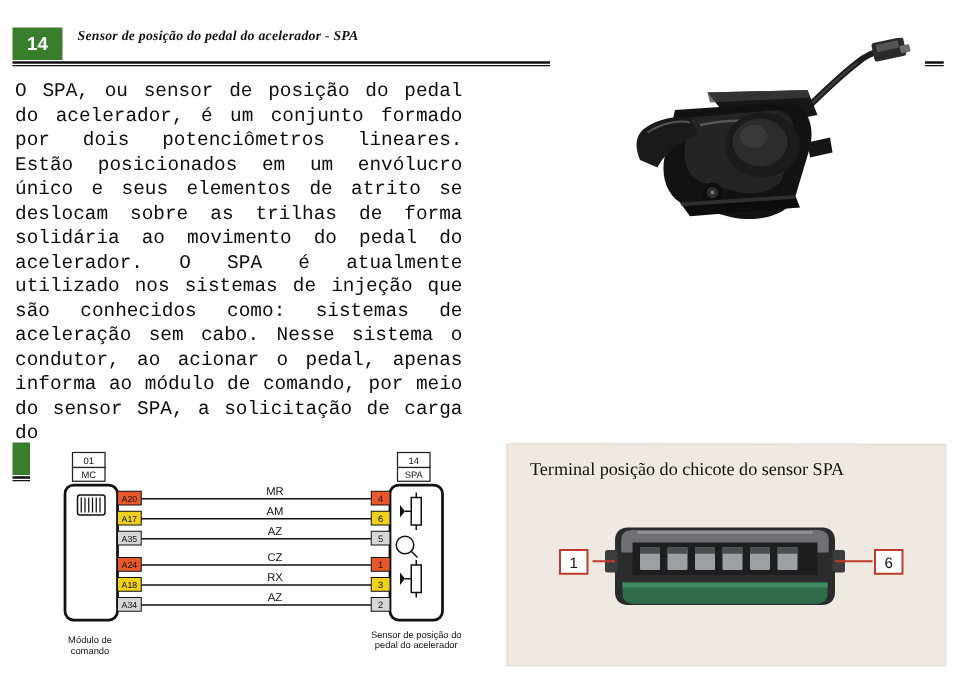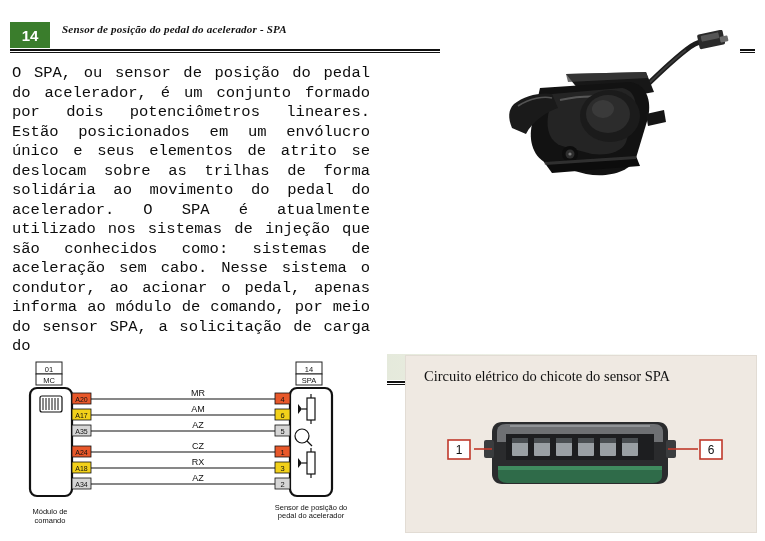--- a/index.html
+++ b/index.html
@@ -70,21 +70,21 @@
   .sec-title{
     position:absolute;left:48px;top:2px;
     font-family:"Liberation Serif", serif;
     font-weight:bold;font-style:italic;font-size:16px;color:#111;
   }
   .sec-rule{position:absolute;left:0;top:27px;width:745px;height:2px;background:#111;}
   .sec-rule2{position:absolute;left:0;top:29.5px;width:745px;height:1px;background:#111;}
 
   
   .diagram{
-    position:absolute;left:2px;top:352px;width:385px;height:180px;
+    position:absolute;left:24px;top:352px;width:385px;height:180px;
     background:#fde047;
   }
   .diagram svg{display:block;}
 
   
   .connpanel{
     position:absolute;left:405px;top:355px;width:350px;height:176px;
     background:#efe9e2;
     border:1px solid #e2dcd4;
   }
@@ -253,21 +253,21 @@
           <text x="280.5" y="102.5">1</text>
         <rect x="273" y="110" width="15" height="11" fill="#f2d11a" stroke="#111" stroke-width=".8"></rect>
           <text x="280.5" y="118.5">3</text>
         <rect x="273" y="126" width="15" height="11" fill="#d6d6d6" stroke="#111" stroke-width=".8"></rect>
           <text x="280.5" y="134.5">2</text>
       </g>
     </svg>
   </div>
 
   <div class="connpanel">
-    <div class="conn-title">Circuito elétrico do chicote do sensor SPA</div>
+    <div class="conn-title">Terminal posição do chicote do sensor SPA</div>
     <svg width="350" height="176" viewBox="0 0 350 176" xmlns="http://www.w3.org/2000/svg" aria-hidden="true">
 
       <g>
 
         <path d="M96 66 L 252 66 C 258 66, 262 70, 262 76 L 262 118 C 262 124, 258 128, 252 128 L 96 128 C 90 128, 86 124, 86 118 L 86 76 C 86 70, 90 66, 96 66 Z" fill="#2a2b2d"></path>
 
         <path d="M100 68 L 248 68 C 254 68, 257 71, 257 76 L 257 86 L 91 86 L 91 76 C 91 71, 94 68, 100 68 Z" fill="#6e7073"></path>
 
         <rect x="100" y="78" width="148" height="26" fill="#1d1e20"></rect>
         <g fill="#9aa0a4">

